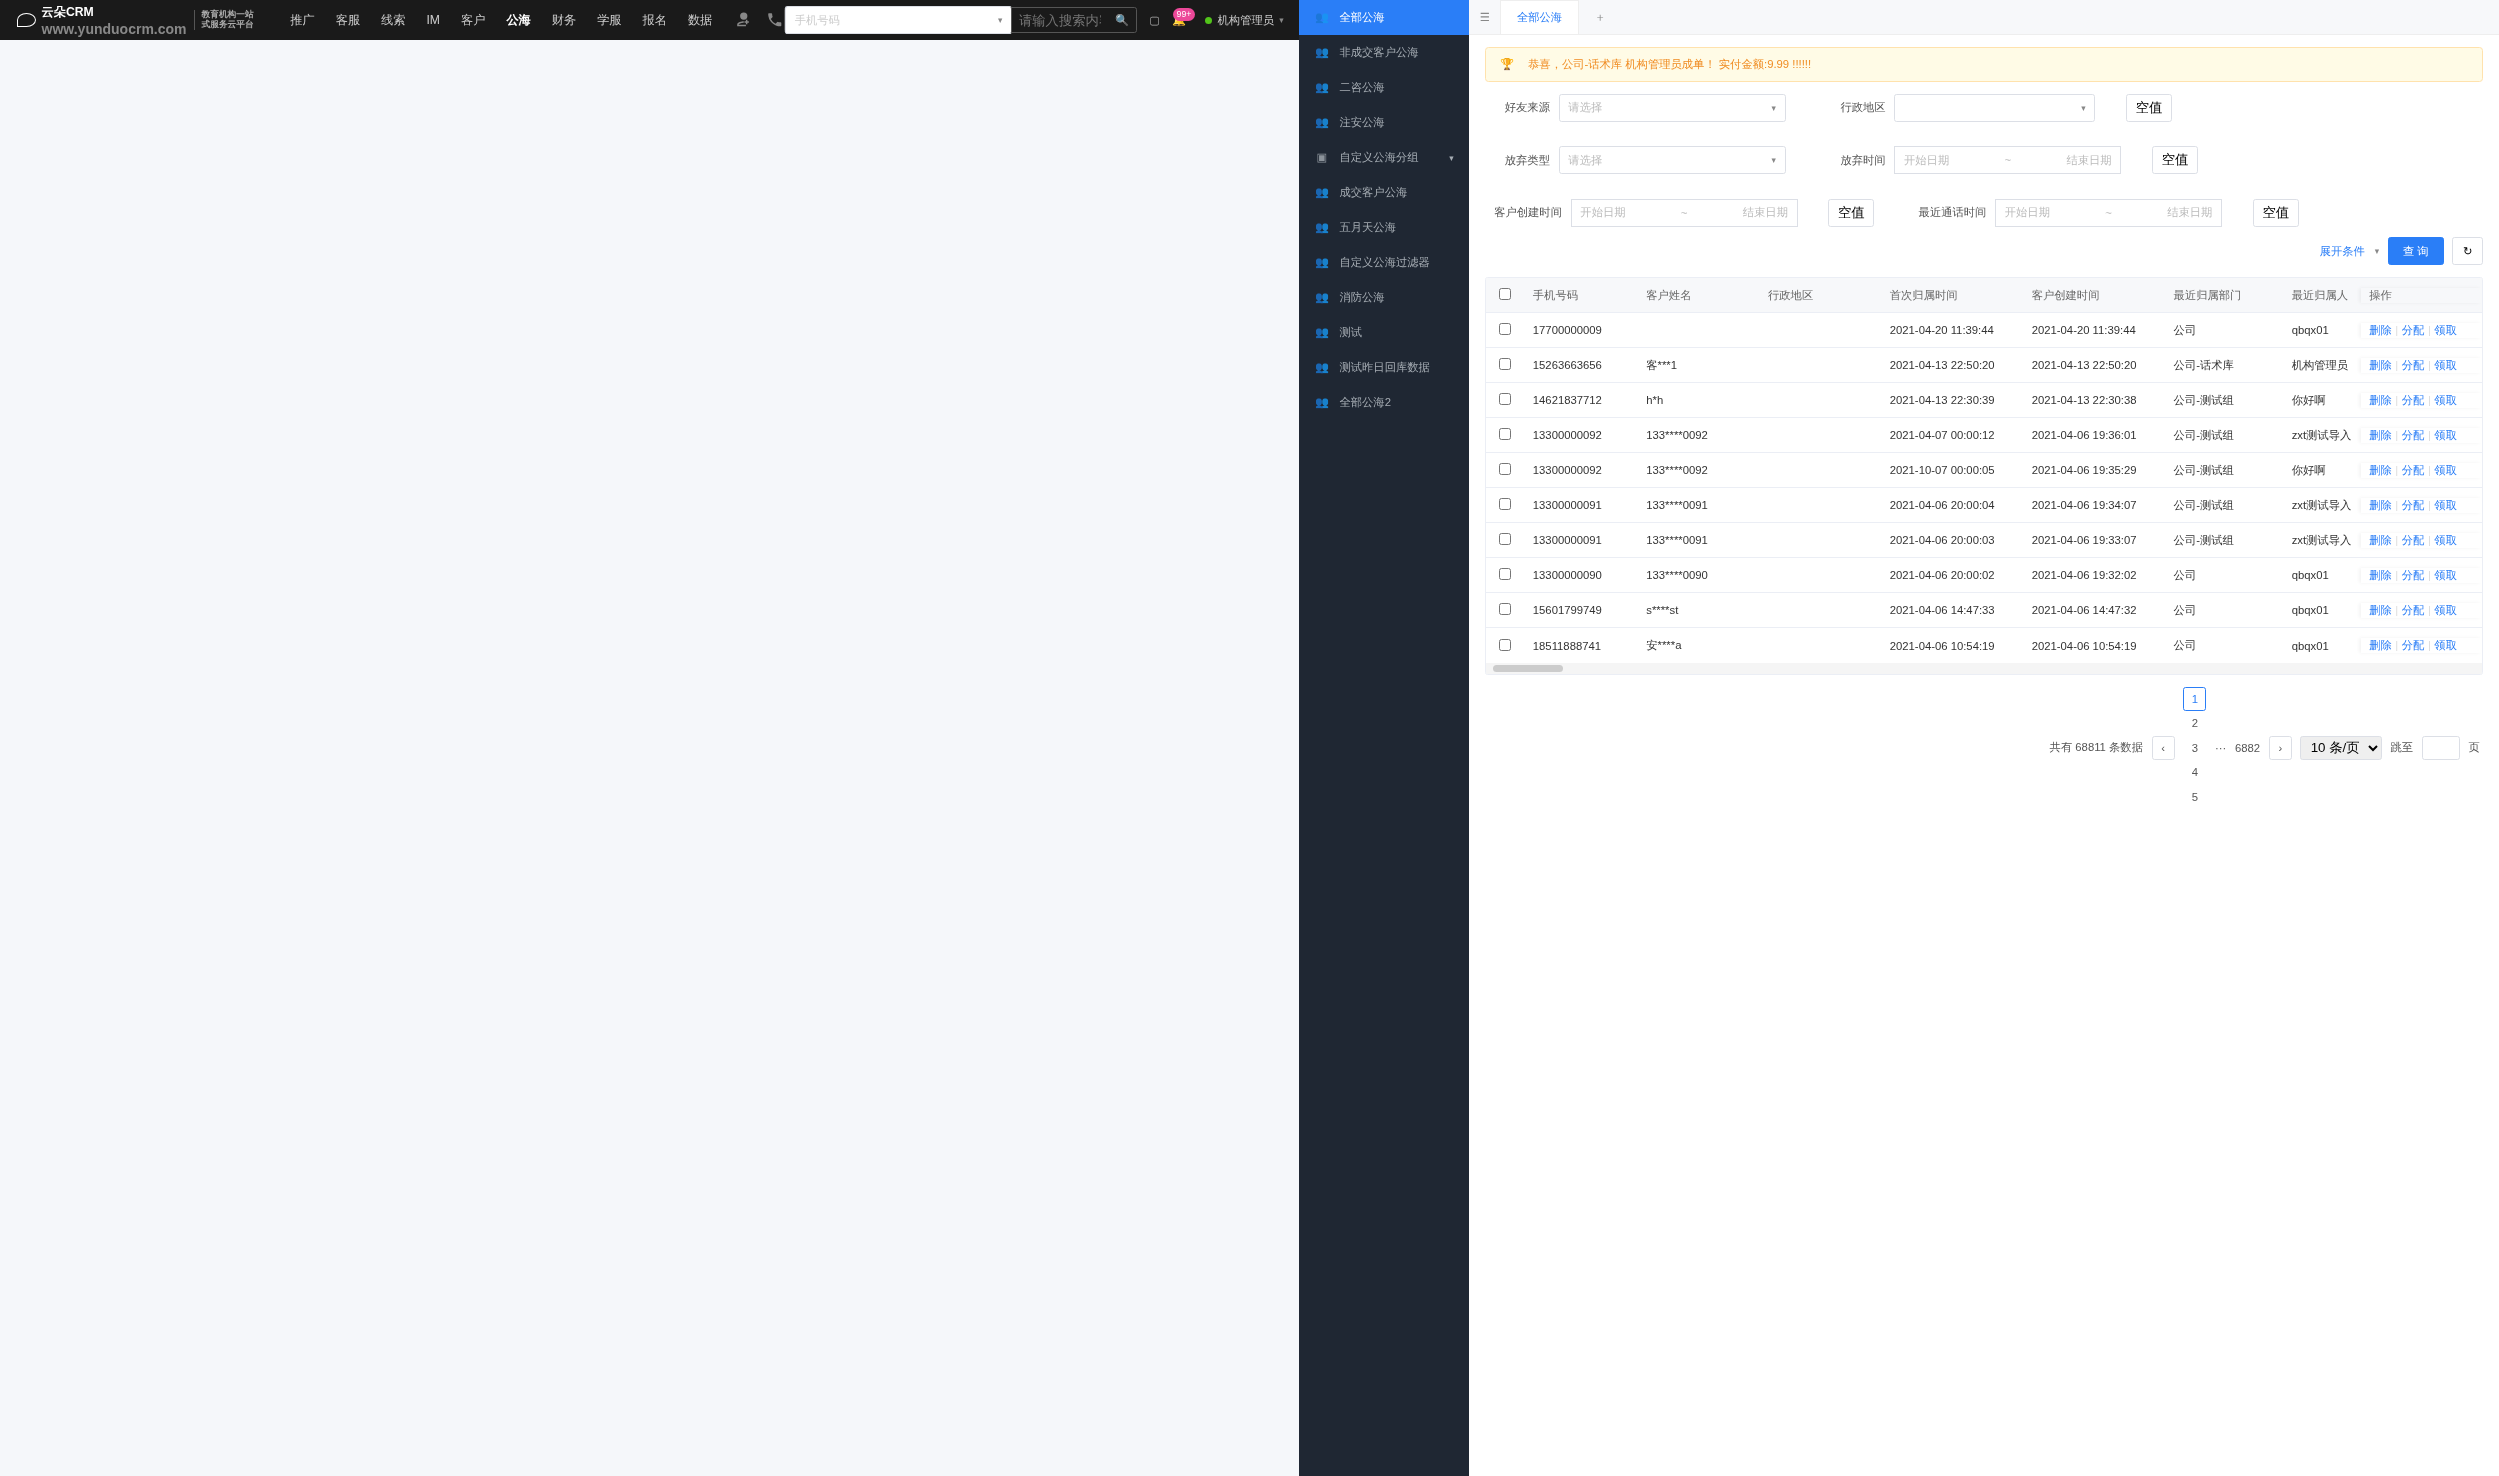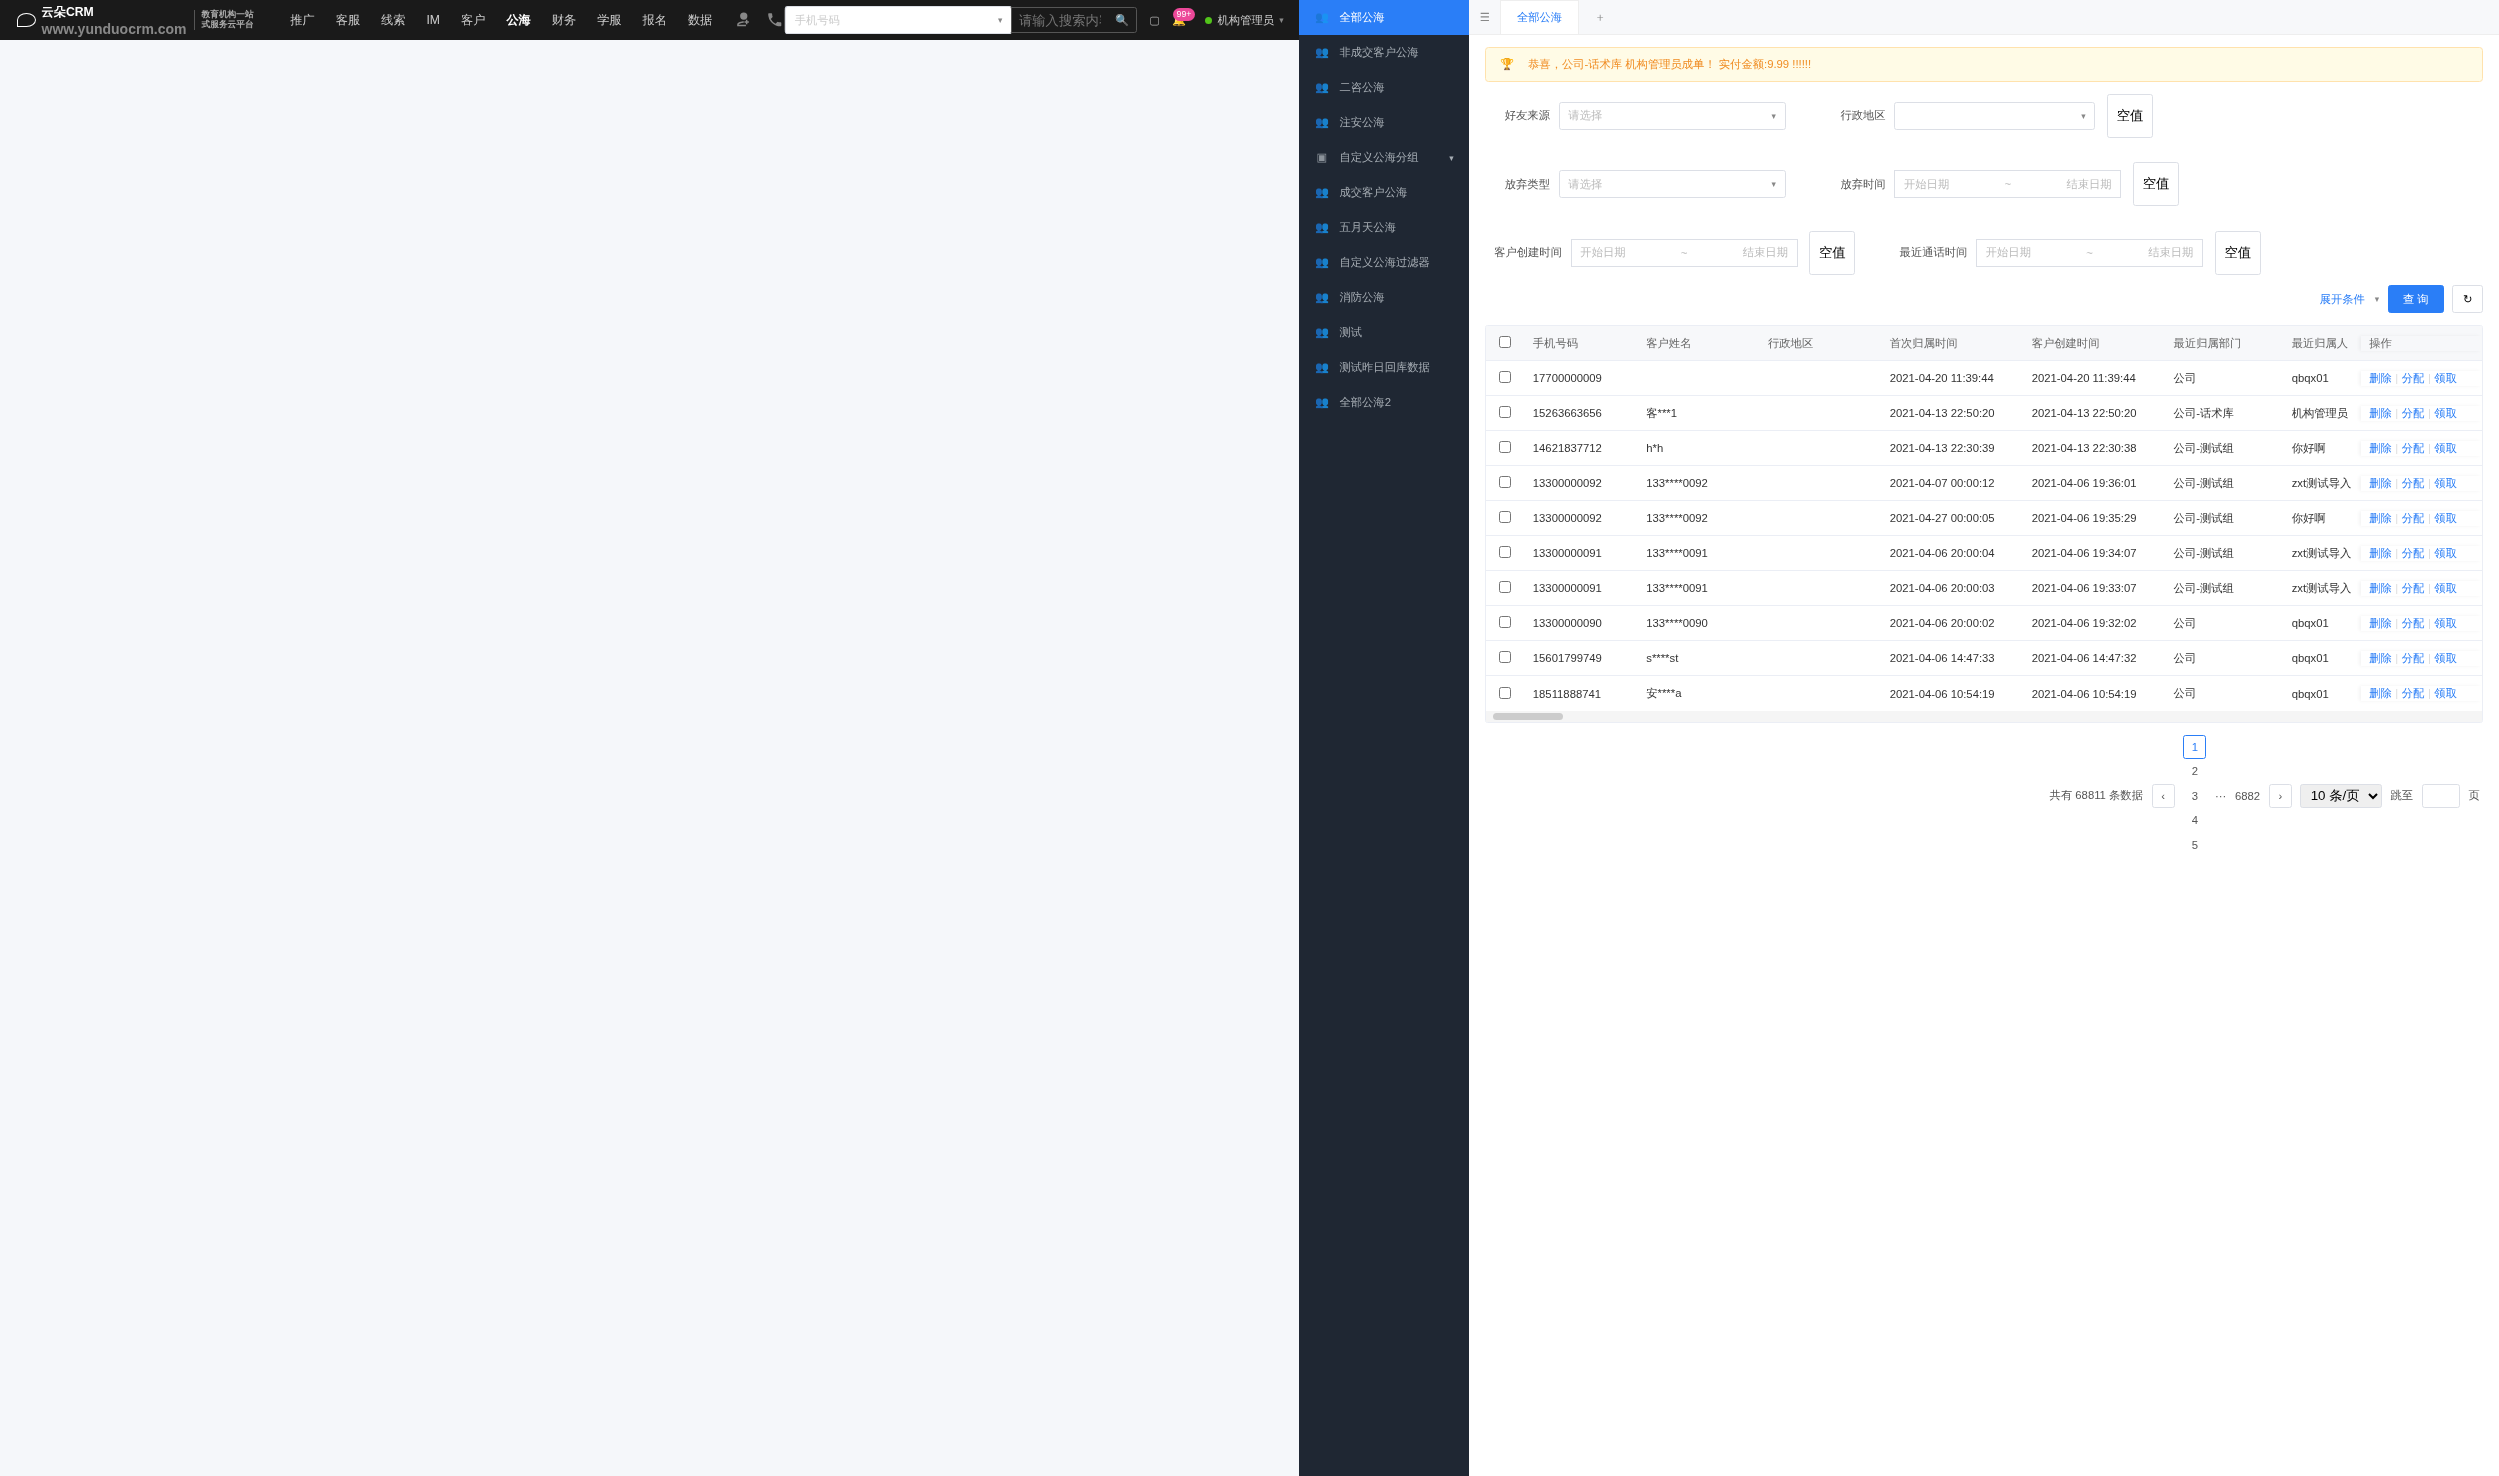--- a/index.html
+++ b/index.html
@@ -46,21 +46,21 @@
 .alert { border:0.9px solid #ffe2ad; background:#fffbe6; border-radius:3.5px; padding:8.7px 14px; display:flex; align-items:center; gap:14px; margin-bottom:12.2px; }
 .alert .trophy { color:#e6a23c; }
 .alert .msg { color:#f08c22; }
 
 .filters { display:flex; flex-wrap:wrap; gap:24.4px 35px; margin-bottom:10.5px; }
 .frow { display:flex; align-items:center; gap:8.7px; }
 .frow label { color:#555; width:65px; text-align:right; font-size:11.3px; }
 .sel, .inp, .date { border:0.9px solid #dcdfe6; border-radius:2.6px; height:28px; padding:0 8.7px; background:#fff; color:#bbb; display:flex; align-items:center; font-size:11.3px; }
 .sel { width:227px; justify-content:space-between; cursor:pointer; }
 .date-range { display:flex; align-items:center; border:0.9px solid #dcdfe6; border-radius:0; height:28px; padding:0 8.7px; width:227px; justify-content:space-between; color:#bbb; cursor:pointer; }
-.empty-btn { border:0.9px solid #dcdfe6; border-radius:2.6px; height:44px; padding:0 8.7px; background:#fff; cursor:pointer; margin-left:3px; }
+.empty-btn { border:0.9px solid #dcdfe6; border-radius:2.6px; height:28px; padding:0 8.7px; background:#fff; cursor:pointer; margin-left:22px; }
 
 .filter-actions { display:flex; justify-content:flex-end; align-items:center; gap:8.7px; margin-bottom:12.2px; }
 .link-blue { color:#2a7ef7; cursor:pointer; display:flex; align-items:center; gap:10px; }
 .btn { height:28px; padding:0 14px; border-radius:2.6px; border:0.9px solid #dcdfe6; background:#fff; cursor:pointer; font-size:11.3px; }
 .btn.primary { background:#2a7ef7; color:#fff; border-color:#2a7ef7; }
 .btn.ic { width:31px; padding:0; }
 .btn[disabled] { color:#bbb; cursor:not-allowed; }
 
 .toolbar { display:flex; gap:8.7px; margin-bottom:8.7px; }
 .toolbar .spacer { flex:1; }
@@ -338,21 +338,21 @@
                 <div class="cell c-time2">2021-04-06 19:36:01</div>
                 <div class="cell c-dept">公司-测试组</div>
                 <div class="cell c-owner">zxt测试导入</div>
                 <div class="cell c-ops ops"><a>删除</a><span class="div">|</span><a>分配</a><span class="div">|</span><a>领取</a></div>
               </div>
               <div class="trow">
                 <div class="cell c-chk"><input type="checkbox" style=""></div>
                 <div class="cell c-phone">13300000092</div>
                 <div class="cell c-name">133****0092</div>
                 <div class="cell c-area"></div>
-                <div class="cell c-time1">2021-04-27 00:00:05</div>
+                <div class="cell c-time1">2021-10-07 00:00:05</div>
                 <div class="cell c-time2">2021-04-06 19:35:29</div>
                 <div class="cell c-dept">公司-测试组</div>
                 <div class="cell c-owner">你好啊</div>
                 <div class="cell c-ops ops"><a>删除</a><span class="div">|</span><a>分配</a><span class="div">|</span><a>领取</a></div>
               </div>
               <div class="trow">
                 <div class="cell c-chk"><input type="checkbox" style=""></div>
                 <div class="cell c-phone">13300000091</div>
                 <div class="cell c-name">133****0091</div>
                 <div class="cell c-area"></div>

